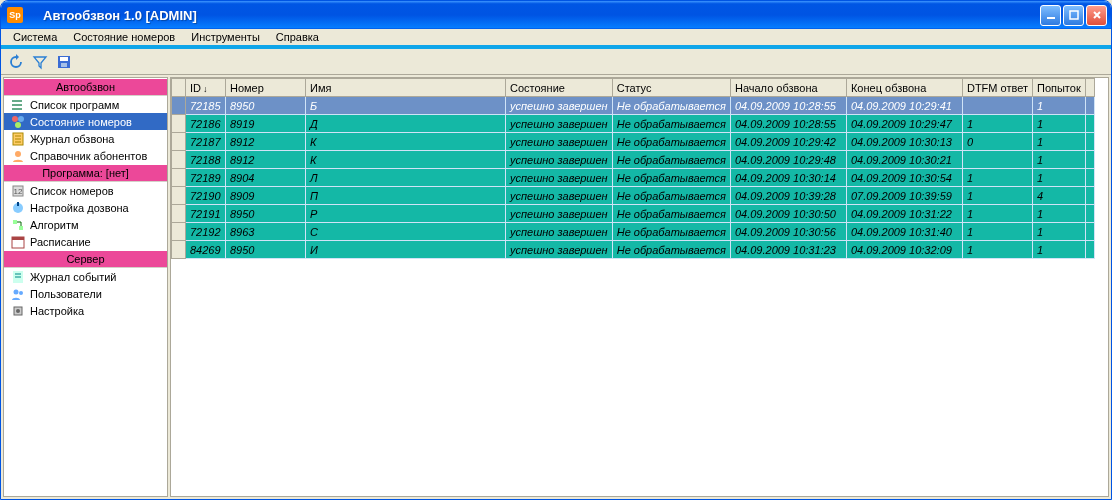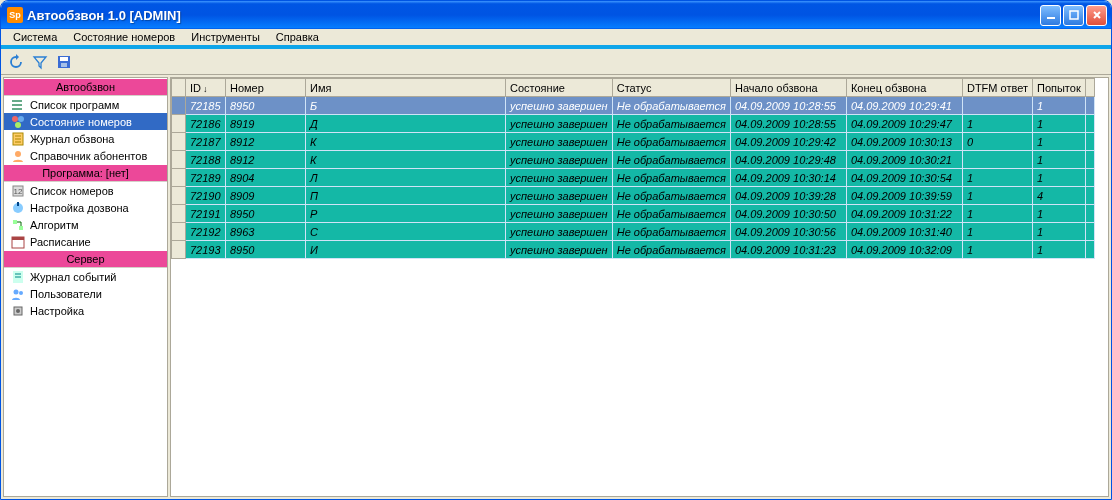--- a/index.html
+++ b/index.html
@@ -1,19 +1,19 @@
 <!DOCTYPE html>
 <html><head>
 <meta charset="utf-8">
 <style>
   * { box-sizing: border-box; }
   html, body { margin: 0; padding: 0; font-family: Tahoma, sans-serif; font-size: 11px; background: #ece9d8; }
   .window { width: 1112px; height: 500px; border: 1px solid #0054e3; border-radius: 8px 8px 0 0; overflow: hidden; display: flex; flex-direction: column; background: #ece9d8; }
   .titlebar { height: 28px; background: linear-gradient(to bottom, #3d95ff 0%, #0056e4 10%, #0054e3 50%, #067cff 95%, #0054e3 100%); display: flex; align-items: center; padding: 0 4px; color: #fff; font-weight: bold; font-size: 13px; }
-  .titlebar .app-icon { width: 16px; height: 16px; margin: 0 4px 0 2px; background: #ff8c00; border-radius: 2px; display: flex; align-items: center; justify-content: center; color: #fff; font-size: 9px; font-weight: bold; font-family: Arial; }
+  .titlebar .app-icon { width: 16px; height: 16px; margin: 0 20px 0 2px; background: #ff8c00; border-radius: 2px; display: flex; align-items: center; justify-content: center; color: #fff; font-size: 9px; font-weight: bold; font-family: Arial; }
   .titlebar .title-text { flex: 1; text-shadow: 1px 1px 1px rgba(0,0,0,0.3); }
   .titlebar .win-buttons { display: flex; gap: 2px; }
   .titlebar .win-btn { width: 21px; height: 21px; border: 1px solid #fff; border-radius: 3px; display: flex; align-items: center; justify-content: center; font-family: Arial; }
   .titlebar .win-btn.min, .titlebar .win-btn.max { background: linear-gradient(to bottom, #7ebeff, #2e7ae0); }
   .titlebar .win-btn.close { background: linear-gradient(to bottom, #ff9c8b, #e04f3c); }
   .titlebar .win-btn svg { width: 12px; height: 12px; }
 
   .menubar { background: #ece9d8; height: 20px; display: flex; align-items: center; padding: 0 4px; border-bottom: 4px solid #0ea5e9; }
   .menubar .menu-item { padding: 2px 8px; cursor: default; }
 
@@ -300,21 +300,21 @@
                 <td class="col-extra"></td>
               </tr>
               <tr>
                 <td class="row-handle"></td>
                 <td class="col-id">72190</td>
                 <td class="col-num">8909</td>
                 <td class="col-name">П</td>
                 <td class="col-state">успешно завершен</td>
                 <td class="col-status">Не обрабатывается</td>
                 <td class="col-start">04.09.2009 10:39:28</td>
-                <td class="col-end">04.09.2009 10:39:59</td>
+                <td class="col-end">07.09.2009 10:39:59</td>
                 <td class="col-dtfm">1</td>
                 <td class="col-try">4</td>
                 <td class="col-extra"></td>
               </tr>
               <tr>
                 <td class="row-handle"></td>
                 <td class="col-id">72191</td>
                 <td class="col-num">8950</td>
                 <td class="col-name">Р</td>
                 <td class="col-state">успешно завершен</td>
@@ -333,21 +333,21 @@
                 <td class="col-state">успешно завершен</td>
                 <td class="col-status">Не обрабатывается</td>
                 <td class="col-start">04.09.2009 10:30:56</td>
                 <td class="col-end">04.09.2009 10:31:40</td>
                 <td class="col-dtfm">1</td>
                 <td class="col-try">1</td>
                 <td class="col-extra"></td>
               </tr>
               <tr>
                 <td class="row-handle"></td>
-                <td class="col-id">72193</td>
+                <td class="col-id">84269</td>
                 <td class="col-num">8950</td>
                 <td class="col-name">И</td>
                 <td class="col-state">успешно завершен</td>
                 <td class="col-status">Не обрабатывается</td>
                 <td class="col-start">04.09.2009 10:31:23</td>
                 <td class="col-end">04.09.2009 10:32:09</td>
                 <td class="col-dtfm">1</td>
                 <td class="col-try">1</td>
                 <td class="col-extra"></td>
               </tr>

